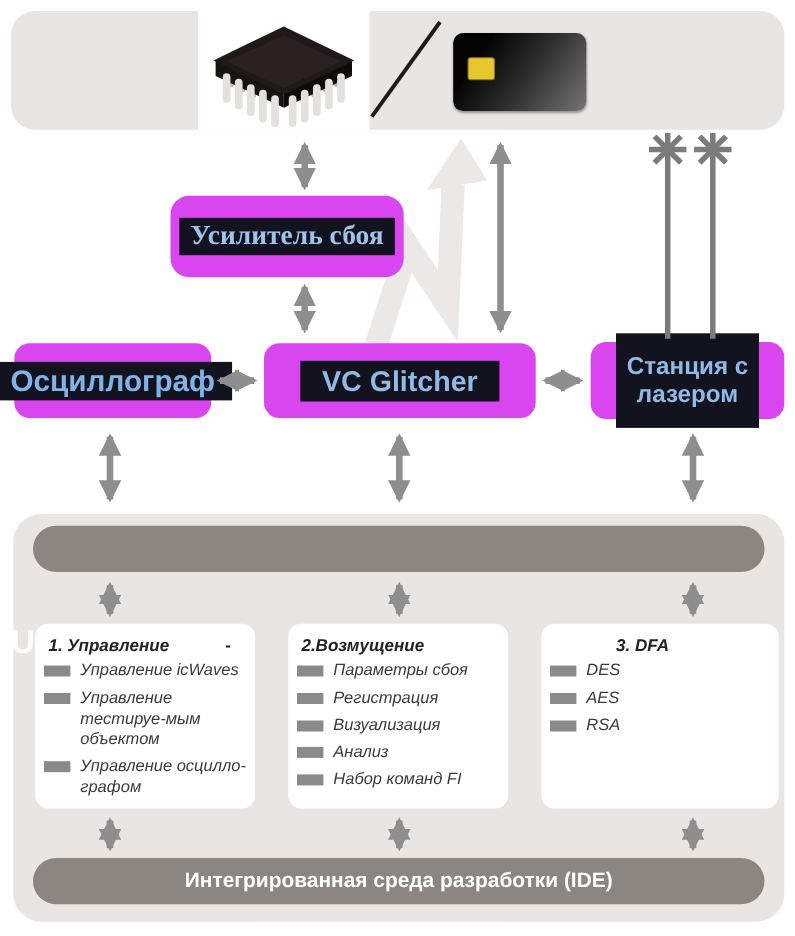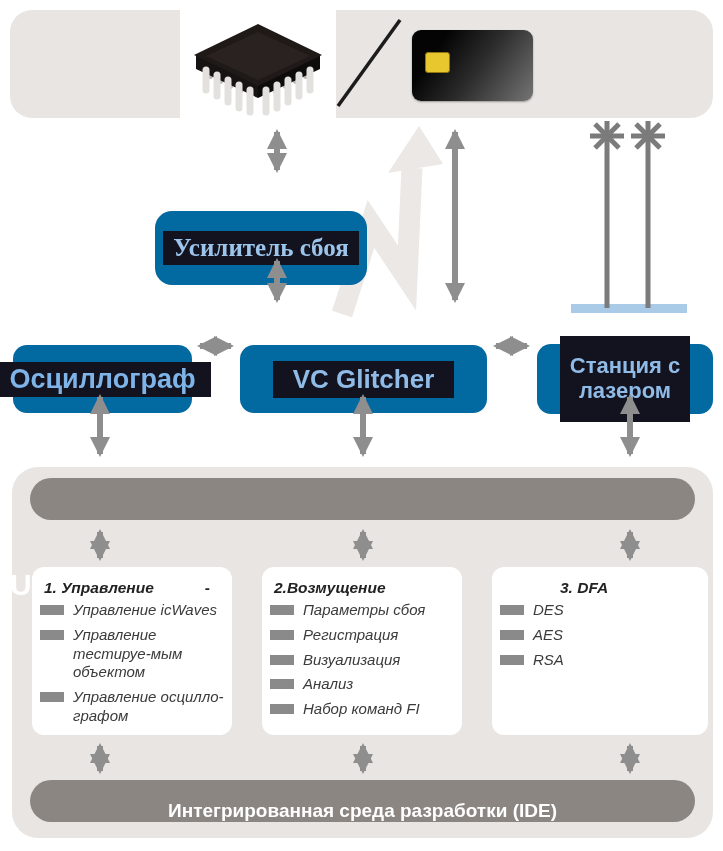--- a/index.html
+++ b/index.html
@@ -14,36 +14,36 @@
   .smartcard{
     left:412px;top:30px;width:121px;height:71px;border-radius:9px;
     background:linear-gradient(125deg,#040404 22%,#2d2d2d 55%,#9c9c9c 125%);
     box-shadow:0 1px 2px rgba(0,0,0,.35);
   }
   .smartcard .gold-chip{
     position:absolute;left:13px;top:22px;width:23px;height:19px;
     background:#e8c62e;border:1px solid #937512;border-radius:3px;
   }
   
-  .devbox{background:#0369a1;border-radius:14px;display:flex;align-items:center;justify-content:center;margin-top:33px;}
+  .devbox{background:#d946ef;border-radius:14px;display:flex;align-items:center;justify-content:center;}
   .devbox .lbl{background:#131320;color:#8fbbe6;font-weight:bold;text-align:center;}
   .box-amp{left:155px;top:178px;width:212px;height:74px;border-radius:17px;}
   .box-amp .lbl{font-family:"Liberation Serif",serif;font-size:25px;padding:3px 10px;color:#9dc4ea;}
   .box-osc{left:13px;top:312px;width:179px;height:68px;}
   .box-osc .lbl{font-size:27px;padding:2px 15px;color:#7fb4e8;}
   .box-vcg{left:240px;top:312px;width:247px;height:68px;}
   .box-vcg .lbl{font-size:26px;padding:3px 20px;}
   .box-laser{left:537px;top:311px;width:176px;height:70px;}
   .box-laser .lbl{font-size:22px;line-height:1.12;padding:18px 10px;}
   .laser-highlight{left:571px;top:304px;width:116px;height:9px;background:#a9cbe7;}
   
   .panel{left:12px;top:467px;width:701px;height:371px;background:#e8e5e3;border-radius:26px;}
   .pill{background:#8b8682;border-radius:21px;}
   .pill-top{left:30px;top:478px;width:665px;height:42px;}
-  .pill-ide{left:30px;top:780px;width:665px;height:42px;display:flex;align-items:flex-end;justify-content:center;}
+  .pill-ide{left:30px;top:780px;width:665px;height:42px;display:flex;align-items:center;justify-content:center;}
   .pill-ide .lbl{color:#ffffff;font-weight:bold;font-size:19px;}
   .watermark-u{left:10px;top:570px;color:#ffffff;font-size:30px;font-weight:bold;line-height:1;}
   
   .card{background:#ffffff;border-radius:12px;top:567px;height:168px;box-sizing:border-box;padding:12px 8px 0 8px;font-style:italic;}
   .card-1{left:32px;width:200px;}
   .card-2{left:262px;width:200px;}
   .card-3{left:492px;width:216px;}
   .card-title-row{display:flex;justify-content:space-between;align-items:baseline;margin:0 14px 4px 4px;}
   .card-title{font-weight:bold;font-size:15.5px;color:#222222;}
   .card-3 .card-title-row{margin-left:60px;}

